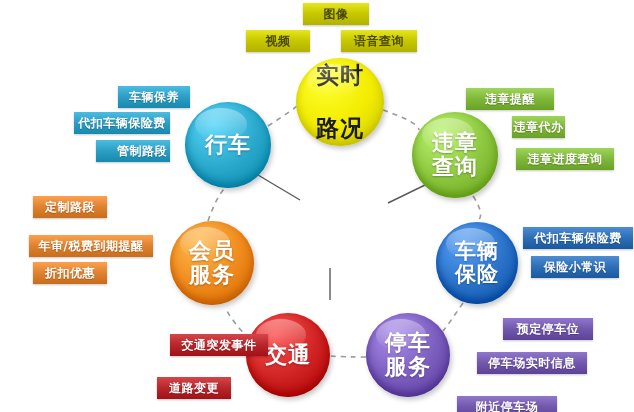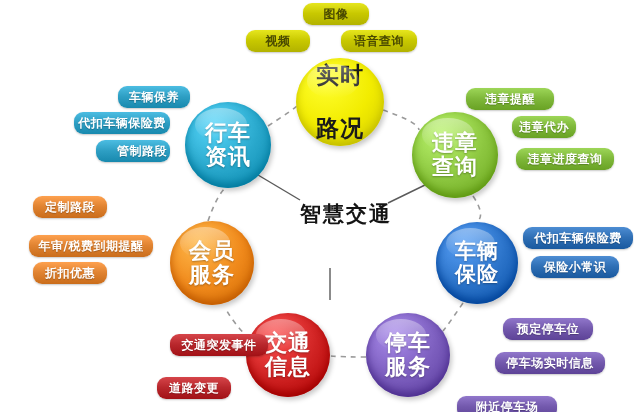--- a/index.html
+++ b/index.html
@@ -53,21 +53,21 @@
     width: 60%;
     height: 38%;
     border-radius: 50%;
     background: linear-gradient(to bottom, rgba(255,255,255,0.38), rgba(255,255,255,0));
     pointer-events: none;
   }
 
   
   .pill {
     position: absolute;
-    border-radius: 9px;
+    border-radius: 0;
     color: #ffffff;
     font-size: 12px;
     font-weight: bold;
     letter-spacing: 0.5px;
     display: flex;
     align-items: center;
     justify-content: center;
     white-space: nowrap;
     box-sizing: border-box;
     height: 22px;
@@ -107,66 +107,63 @@
       <path d="M208,221 Q216,198 224,189"></path>
     </g>
 
     <g fill="none" stroke="#5a5a5a" stroke-width="1.4">
       <line x1="258" y1="175" x2="300" y2="200"></line>
       <line x1="425" y1="185" x2="388" y2="203"></line>
       <line x1="330" y1="268" x2="330" y2="300"></line>
     </g>
   </svg>
 
-  <div id="center-title" style="left: 300px; top: 200px;">智慧交通</div>
 
   <div id="nodes-layer">
       <div class="node" style="left: 296px; top: 58px; width: 88px; height: 88px; color: rgb(26, 26, 26); font-size: 23px; background: radial-gradient(circle at 34% 26%, rgb(255, 255, 46) 0%, rgb(242, 236, 0) 52%, rgb(208, 202, 0) 100%); box-shadow: rgb(194, 188, 0) 0px -4px 8px inset, rgba(0, 0, 0, 0.22) 2px 3px 5px; gap: 28px;">
         <span class="nline">实时</span>
         <span class="nline">路况</span>
       </div>
       <div class="node" style="left: 185px; top: 102px; width: 86px; height: 86px; color: rgb(255, 255, 255); font-size: 22px; background: radial-gradient(circle at 34% 26%, rgb(87, 214, 250) 0%, rgb(41, 168, 204) 52%, rgb(7, 134, 170) 100%); box-shadow: rgb(0, 120, 156) 0px -4px 8px inset, rgba(0, 0, 0, 0.22) 2px 3px 5px; text-shadow: rgba(0, 0, 0, 0.3) 0px 1px 2px;">
         <span class="nline">行车</span>
-        <span class="nline">资讯</span>
       </div>
       <div class="node" style="left: 412px; top: 112px; width: 86px; height: 86px; color: rgb(255, 255, 255); font-size: 22px; background: radial-gradient(circle at 34% 26%, rgb(186, 244, 109) 0%, rgb(140, 198, 63) 52%, rgb(106, 164, 29) 100%); box-shadow: rgb(92, 150, 15) 0px -4px 8px inset, rgba(0, 0, 0, 0.22) 2px 3px 5px; text-shadow: rgba(0, 0, 0, 0.3) 0px 1px 2px;">
         <span class="nline">违章</span>
         <span class="nline">查询</span>
       </div>
       <div class="node" style="left: 436px; top: 222px; width: 82px; height: 82px; color: rgb(255, 255, 255); font-size: 21px; background: radial-gradient(circle at 34% 26%, rgb(88, 160, 246) 0%, rgb(42, 114, 200) 52%, rgb(8, 80, 166) 100%); box-shadow: rgb(0, 66, 152) 0px -4px 8px inset, rgba(0, 0, 0, 0.22) 2px 3px 5px; text-shadow: rgba(0, 0, 0, 0.3) 0px 1px 2px;">
         <span class="nline">车辆</span>
         <span class="nline">保险</span>
       </div>
       <div class="node" style="left: 366px; top: 313px; width: 84px; height: 84px; color: rgb(255, 255, 255); font-size: 22px; background: radial-gradient(circle at 34% 26%, rgb(169, 139, 235) 0%, rgb(123, 93, 189) 52%, rgb(89, 59, 155) 100%); box-shadow: rgb(75, 45, 141) 0px -4px 8px inset, rgba(0, 0, 0, 0.22) 2px 3px 5px; text-shadow: rgba(0, 0, 0, 0.3) 0px 1px 2px;">
         <span class="nline">停车</span>
         <span class="nline">服务</span>
       </div>
       <div class="node" style="left: 246px; top: 313px; width: 84px; height: 84px; color: rgb(255, 255, 255); font-size: 22px; background: radial-gradient(circle at 34% 26%, rgb(253, 80, 80) 0%, rgb(207, 34, 34) 52%, rgb(173, 0, 0) 100%); box-shadow: rgb(159, 0, 0) 0px -4px 8px inset, rgba(0, 0, 0, 0.22) 2px 3px 5px; text-shadow: rgba(0, 0, 0, 0.3) 0px 1px 2px;">
         <span class="nline">交通</span>
-        <span class="nline">信息</span>
       </div>
       <div class="node" style="left: 170px; top: 221px; width: 84px; height: 84px; color: rgb(255, 255, 255); font-size: 22px; background: radial-gradient(circle at 34% 26%, rgb(255, 184, 74) 0%, rgb(240, 138, 28) 52%, rgb(206, 104, 0) 100%); box-shadow: rgb(192, 90, 0) 0px -4px 8px inset, rgba(0, 0, 0, 0.22) 2px 3px 5px; text-shadow: rgba(0, 0, 0, 0.3) 0px 1px 2px;">
         <span class="nline">会员</span>
         <span class="nline">服务</span>
       </div>
     </div>
   <div id="pills-layer">
       <div class="pill dark-text" style="left: 303px; top: 3px; width: 66px; background: linear-gradient(rgb(230, 230, 30) 0%, rgb(200, 200, 0) 48%, rgb(178, 178, 0) 100%);">图像</div>
       <div class="pill dark-text" style="left: 246px; top: 30px; width: 64px; background: linear-gradient(rgb(230, 230, 30) 0%, rgb(200, 200, 0) 48%, rgb(178, 178, 0) 100%);">视频</div>
       <div class="pill dark-text" style="left: 341px; top: 30px; width: 76px; background: linear-gradient(rgb(230, 230, 30) 0%, rgb(200, 200, 0) 48%, rgb(178, 178, 0) 100%);">语音查询</div>
       <div class="pill" style="left: 118px; top: 86px; width: 72px; background: linear-gradient(rgb(76, 189, 226) 0%, rgb(46, 159, 196) 48%, rgb(24, 137, 174) 100%);">车辆保养</div>
       <div class="pill" style="left: 74px; top: 112px; width: 96px; background: linear-gradient(rgb(76, 189, 226) 0%, rgb(46, 159, 196) 48%, rgb(24, 137, 174) 100%);">代扣车辆保险费</div>
       <div class="pill" style="left: 96px; top: 140px; width: 74px; background: linear-gradient(rgb(76, 189, 226) 0%, rgb(46, 159, 196) 48%, rgb(24, 137, 174) 100%); padding-left: 27px;">管制路段</div>
       <div class="pill" style="left: 466px; top: 88px; width: 88px; background: linear-gradient(rgb(157, 214, 88) 0%, rgb(127, 184, 58) 48%, rgb(105, 162, 36) 100%);">违章提醒</div>
-      <div class="pill" style="left: 512px; top: 116px; width: 64px; background: linear-gradient(rgb(157, 214, 88) 0%, rgb(127, 184, 58) 48%, rgb(105, 162, 36) 100%);">违章代办</div>
+      <div class="pill" style="left: 512px; top: 116px; width: 53px; background: linear-gradient(rgb(157, 214, 88) 0%, rgb(127, 184, 58) 48%, rgb(105, 162, 36) 100%);">违章代办</div>
       <div class="pill" style="left: 516px; top: 148px; width: 98px; background: linear-gradient(rgb(157, 214, 88) 0%, rgb(127, 184, 58) 48%, rgb(105, 162, 36) 100%);">违章进度查询</div>
       <div class="pill" style="left: 523px; top: 227px; width: 110px; background: linear-gradient(rgb(77, 141, 211) 0%, rgb(47, 111, 181) 48%, rgb(25, 89, 159) 100%);">代扣车辆保险费</div>
       <div class="pill" style="left: 531px; top: 256px; width: 88px; background: linear-gradient(rgb(77, 141, 211) 0%, rgb(47, 111, 181) 48%, rgb(25, 89, 159) 100%);">保险小常识</div>
       <div class="pill" style="left: 503px; top: 318px; width: 90px; background: linear-gradient(rgb(145, 119, 203) 0%, rgb(115, 89, 173) 48%, rgb(93, 67, 151) 100%);">预定停车位</div>
-      <div class="pill" style="left: 477px; top: 352px; width: 110px; background: linear-gradient(rgb(145, 119, 203) 0%, rgb(115, 89, 173) 48%, rgb(93, 67, 151) 100%); margin-left: 18px;">停车场实时信息</div>
+      <div class="pill" style="left: 477px; top: 352px; width: 110px; background: linear-gradient(rgb(145, 119, 203) 0%, rgb(115, 89, 173) 48%, rgb(93, 67, 151) 100%);">停车场实时信息</div>
       <div class="pill" style="left: 457px; top: 396px; width: 100px; background: linear-gradient(rgb(145, 119, 203) 0%, rgb(115, 89, 173) 48%, rgb(93, 67, 151) 100%);">附近停车场</div>
       <div class="pill" style="left: 122px; top: 334px; width: 98px; background: linear-gradient(rgb(214, 69, 74) 0%, rgb(184, 39, 44) 48%, rgb(162, 17, 22) 100%); margin-left: 48px;">交通突发事件</div>
       <div class="pill" style="left: 157px; top: 377px; width: 74px; background: linear-gradient(rgb(214, 69, 74) 0%, rgb(184, 39, 44) 48%, rgb(162, 17, 22) 100%);">道路变更</div>
       <div class="pill" style="left: 33px; top: 196px; width: 74px; background: linear-gradient(rgb(254, 161, 79) 0%, rgb(224, 131, 49) 48%, rgb(202, 109, 27) 100%);">定制路段</div>
       <div class="pill" style="left: 29px; top: 235px; width: 124px; background: linear-gradient(rgb(254, 161, 79) 0%, rgb(224, 131, 49) 48%, rgb(202, 109, 27) 100%);">年审/税费到期提醒</div>
       <div class="pill" style="left: 33px; top: 262px; width: 74px; background: linear-gradient(rgb(254, 161, 79) 0%, rgb(224, 131, 49) 48%, rgb(202, 109, 27) 100%); text-align: right;">折扣优惠</div>
     </div>
 
 </div>
 

